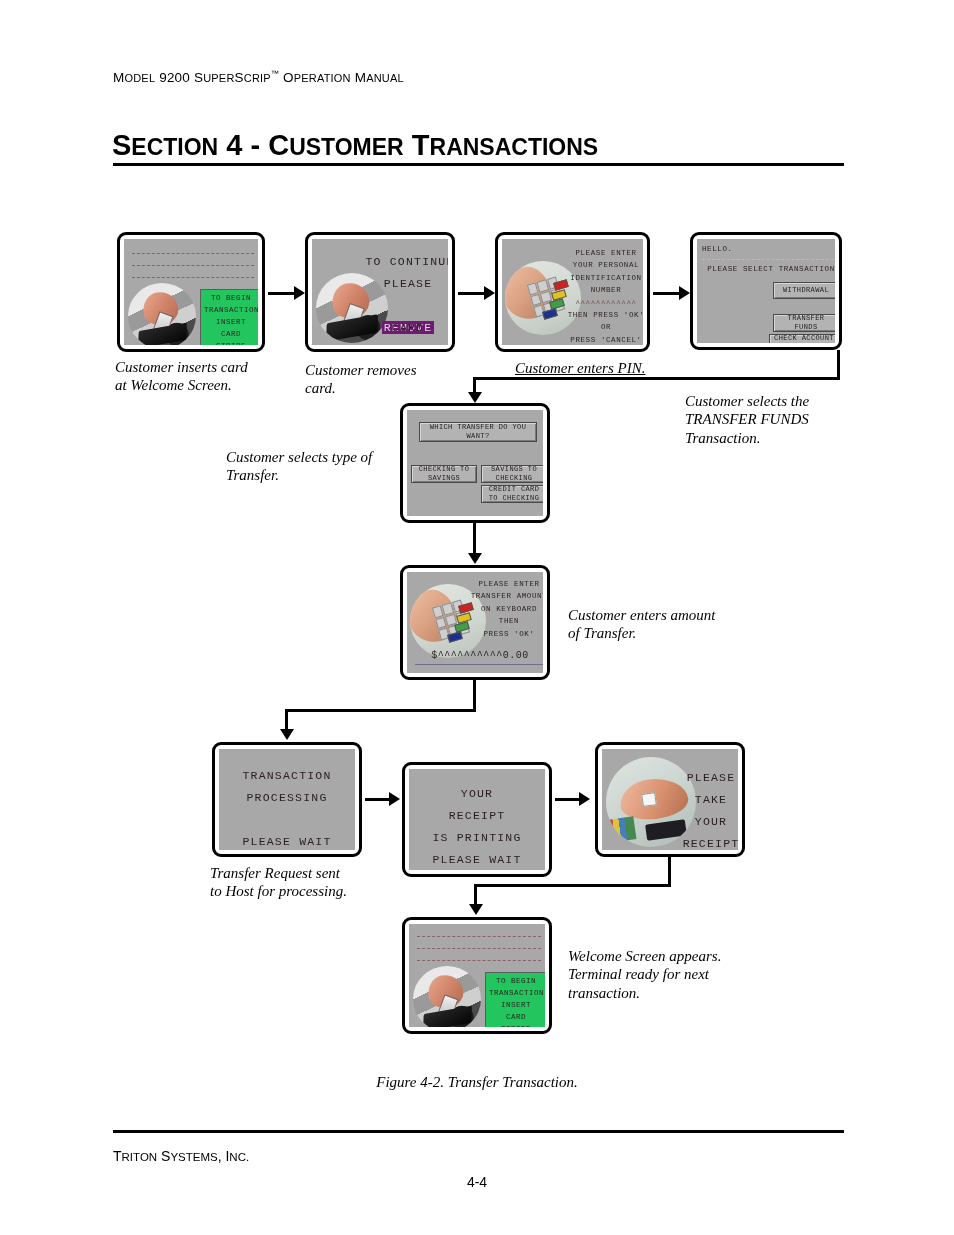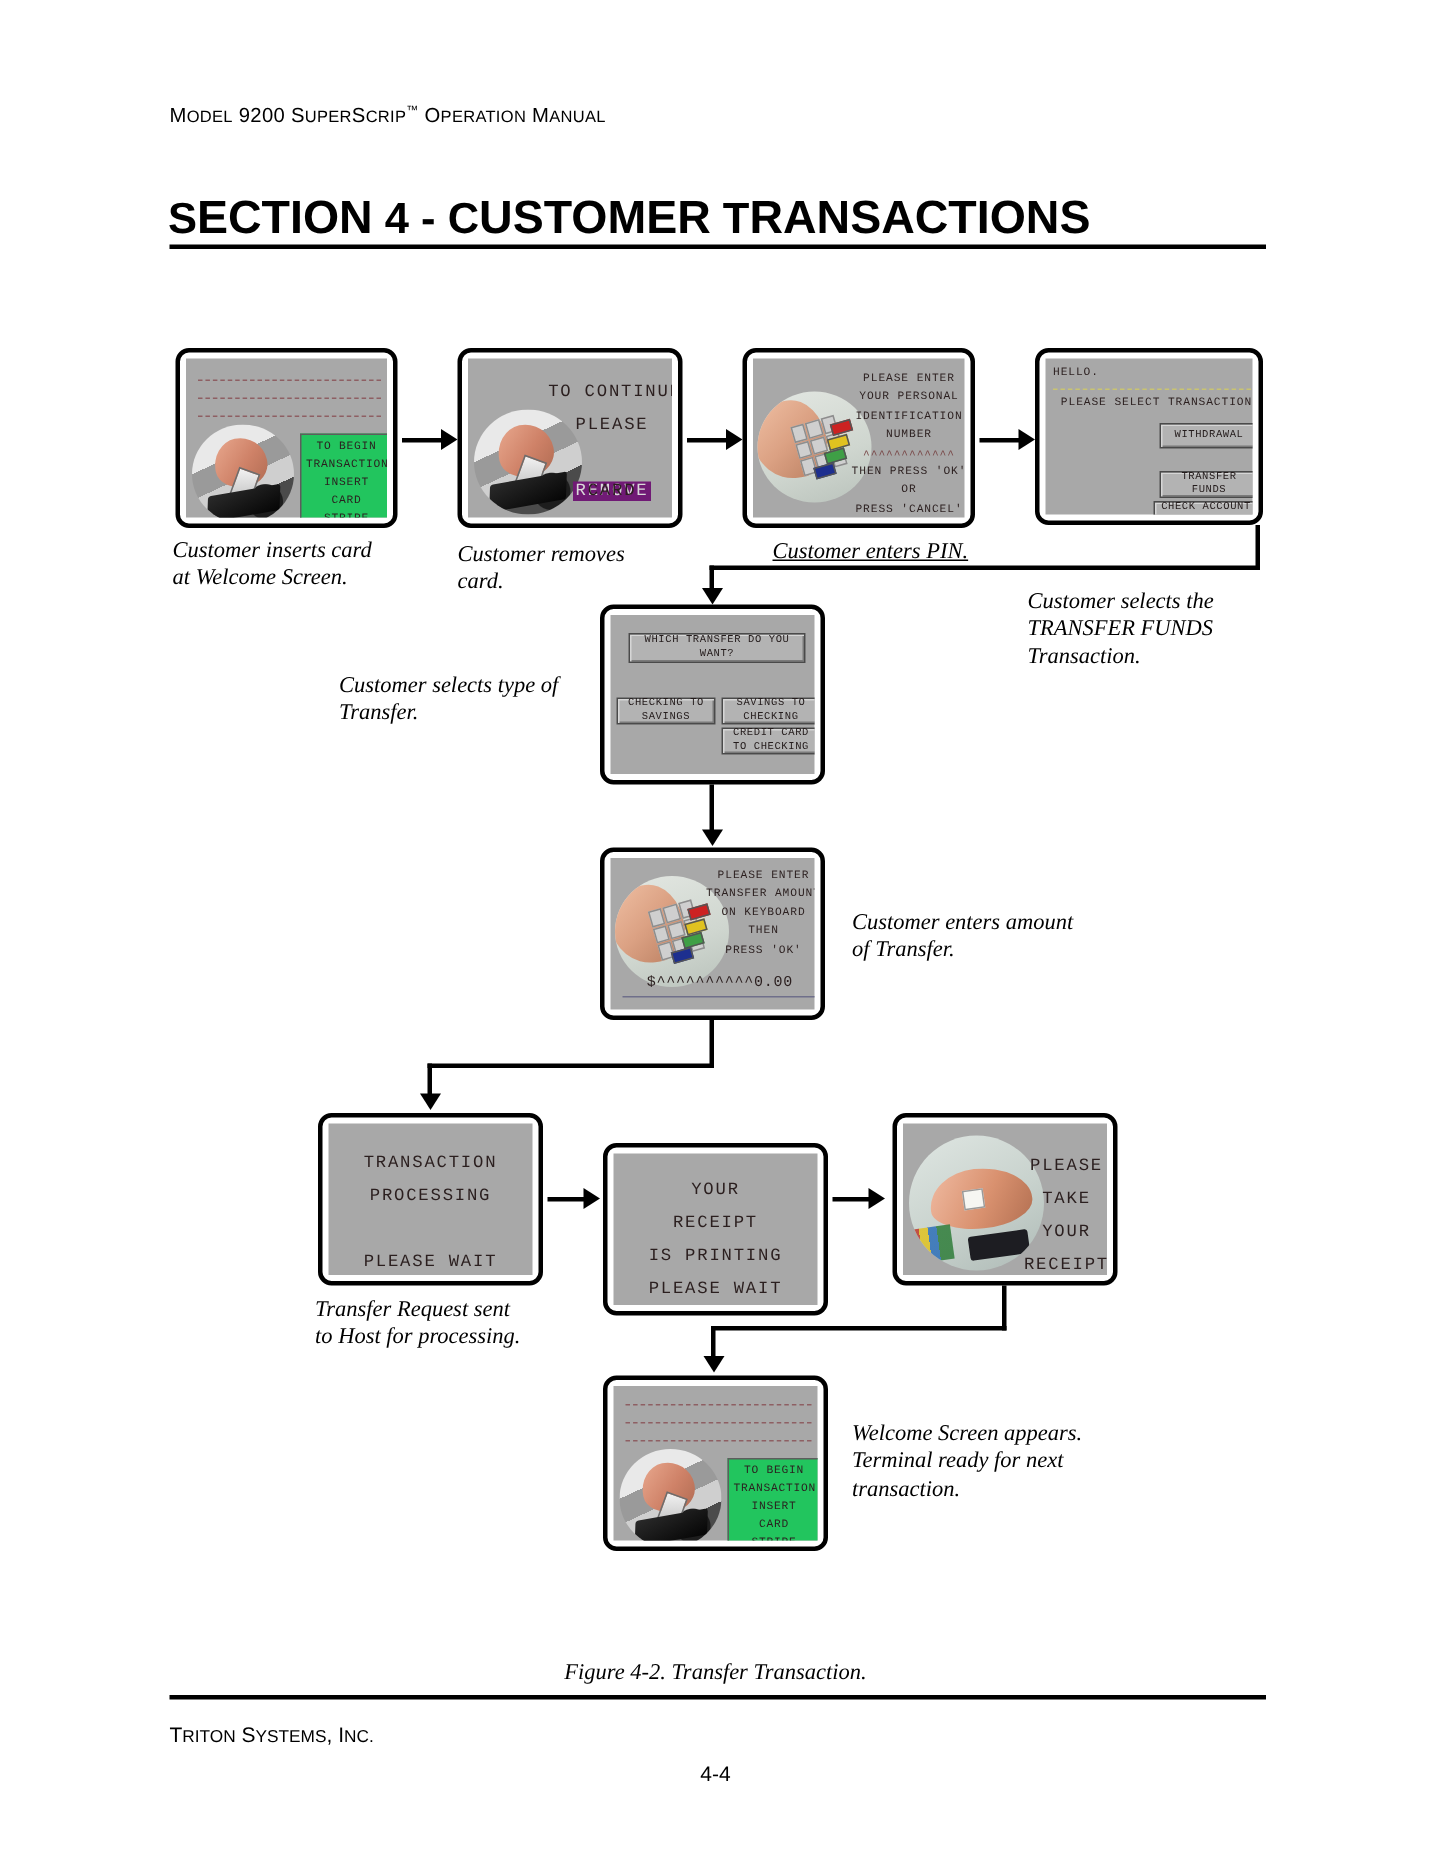--- a/index.html
+++ b/index.html
@@ -21,34 +21,34 @@
   .sc-big{ font-size:13.5px; }
   .sc-sm{ font-size:11px; }
   .tm{ font-size:8px; vertical-align:super; }
 
   #section-title{
     position:absolute; left:112px; top:105px;
     font-family:"Liberation Sans", sans-serif;
     font-weight:bold; white-space:nowrap;
   }
   #section-title .b{ font-size:29px; }
-  #section-title .s{ font-size:31px; }
+  #section-title .s{ font-size:23px; }
 
   #rule-top{
     position:absolute; left:113px; top:163px; width:731px; height:3px;
     background:#000;
   }
   #rule-bottom{
     position:absolute; left:113px; top:1130px; width:731px; height:3px;
     background:#000;
   }
 
   #figure-caption{
     position:absolute; left:0; top:1074px; width:954px;
-    text-align:center; font-style:italic; font-size:15px;margin-top:33px;
+    text-align:center; font-style:italic; font-size:15px;
   }
   #footer-company{
     position:absolute; left:113px; top:1148px;
     font-family:"Liberation Sans", sans-serif; font-size:13px;
   }
   #footer-page{
     position:absolute; left:0; top:1174px; width:954px;
     text-align:center;
     font-family:"Liberation Sans", sans-serif; font-size:14px;
   }

